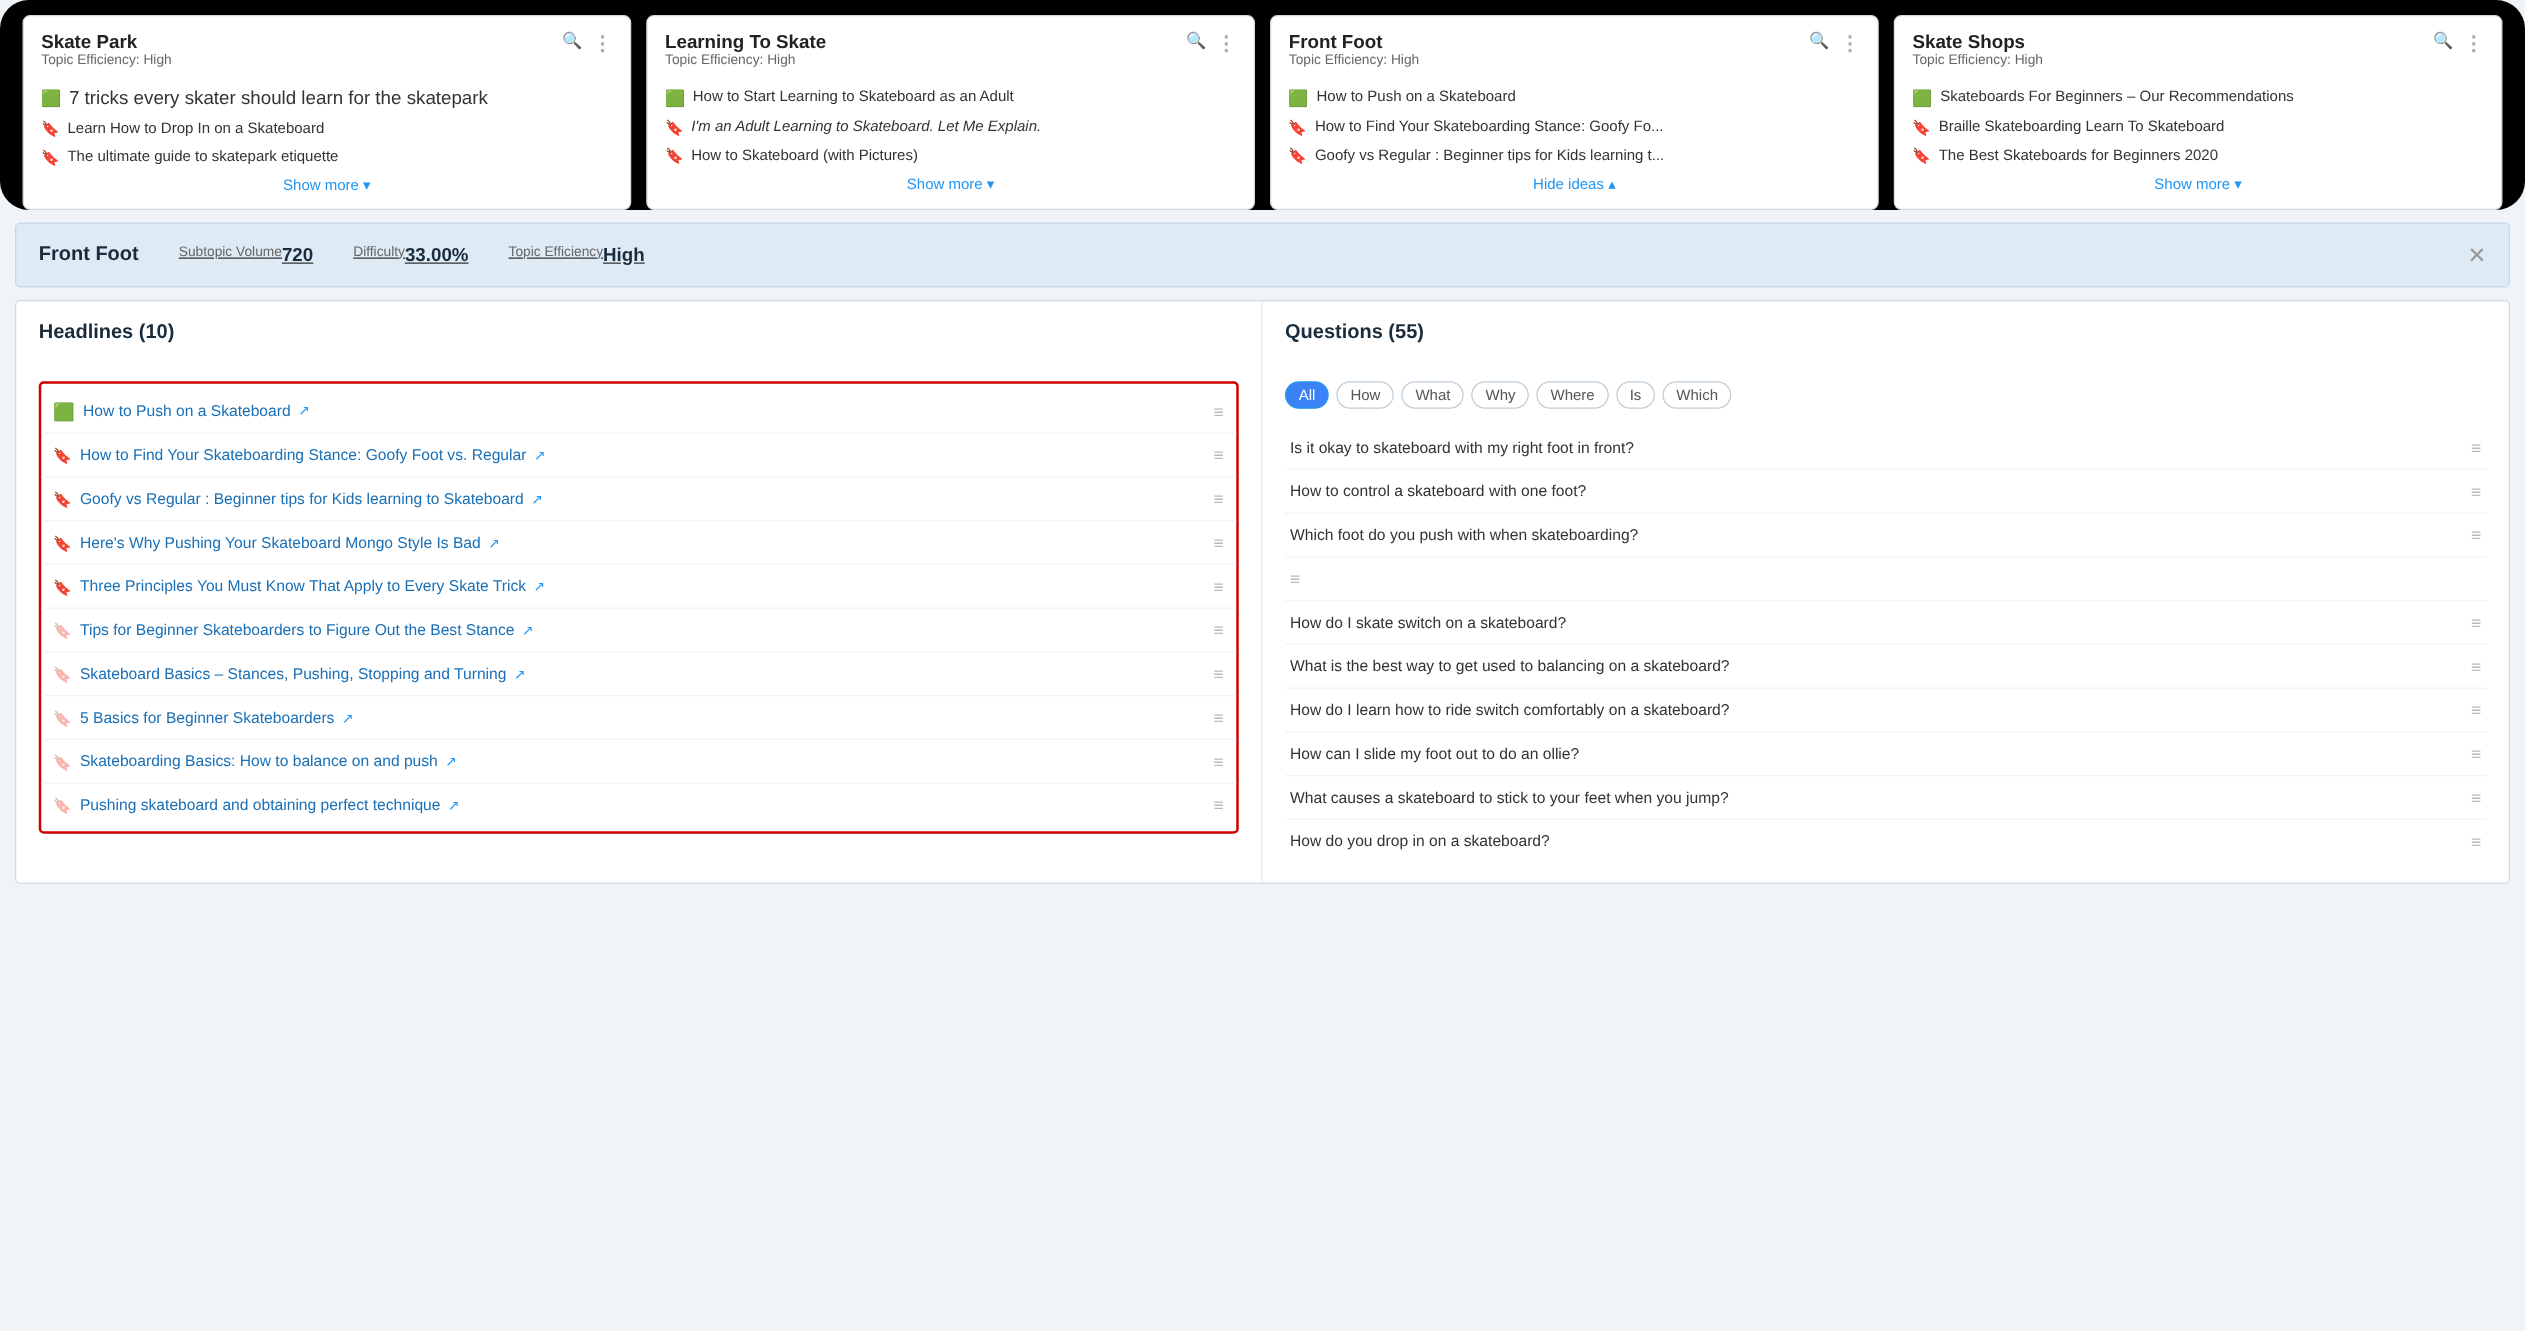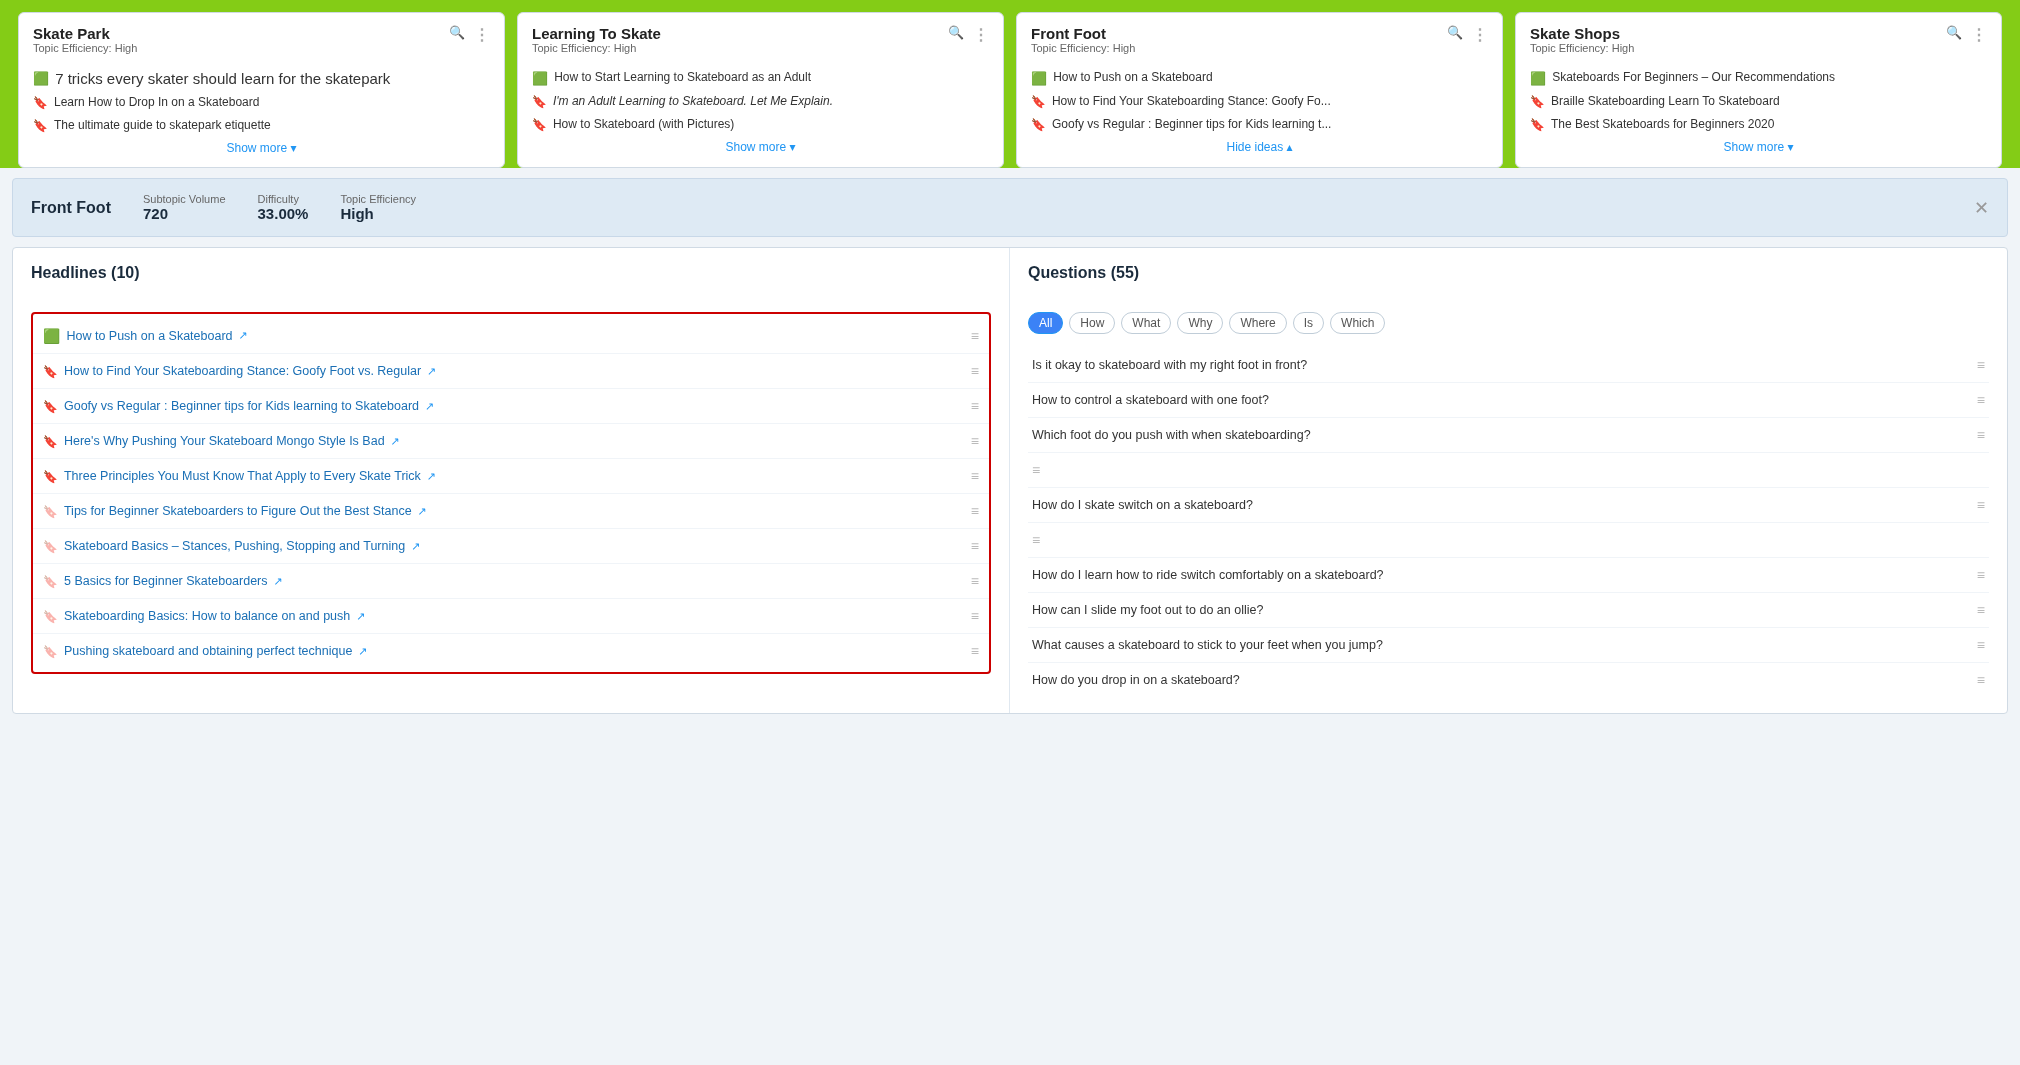--- a/index.html
+++ b/index.html
@@ -3,21 +3,22 @@
   <meta charset="utf-8">
   <style>
     * { box-sizing: border-box; margin: 0; padding: 0; }
     body { font-family: -apple-system, BlinkMacSystemFont, 'Segoe UI', Arial, sans-serif; font-size: 13px; background: #f0f4f8; color: #333; }
 
     
     .top-cards {
       display: flex;
       gap: 0;
       padding: 12px 12px 0 12px;
-      background: #84cc16;
+      background: #000000;
+      border-radius: 23px;
     }
     .card {
       background: #fff;
       border: 1px solid #d0dae4;
       border-radius: 6px;
       flex: 1;
       margin: 0 6px;
       padding: 12px 14px;
       min-width: 0;
     }
@@ -79,21 +80,22 @@
       align-items: center;
       gap: 32px;
     }
     .detail-topic {
       font-size: 16px;
       font-weight: 700;
       color: #1a2b3c;
     }
     .detail-stat {
       display: flex;
-      flex-direction: column;
+      flex-direction: row;
+      text-decoration: underline;
     }
     .detail-stat-label {
       font-size: 11px;
       color: #666;
     }
     .detail-stat-value {
       font-size: 15px;
       font-weight: 700;
       color: #1a2b3c;
     }
@@ -466,20 +468,21 @@
     <span class="question-menu-icon" style="cursor:pointer;">≡</span>
   </div>
         <div class="question-item">
     <span class="question-menu-icon" style="cursor:pointer;">≡</span>
   </div>
         <div class="question-item">
     <span class="question-text">How do I skate switch on a skateboard?</span>
     <span class="question-menu-icon" style="cursor:pointer;">≡</span>
   </div>
         <div class="question-item">
+    <span class="question-text">What is the best way to get used to balancing on a skateboard?</span>
     <span class="question-menu-icon" style="cursor:pointer;">≡</span>
   </div>
         <div class="question-item">
     <span class="question-text">How do I learn how to ride switch comfortably on a skateboard?</span>
     <span class="question-menu-icon" style="cursor:pointer;">≡</span>
   </div>
         <div class="question-item">
     <span class="question-text">How can I slide my foot out to do an ollie?</span>
     <span class="question-menu-icon" style="cursor:pointer;">≡</span>
   </div>

